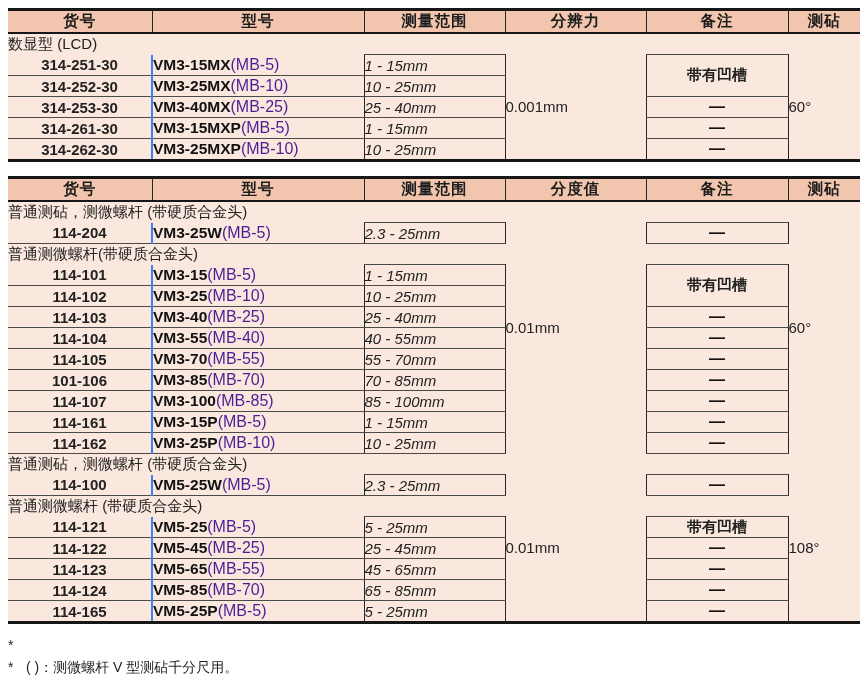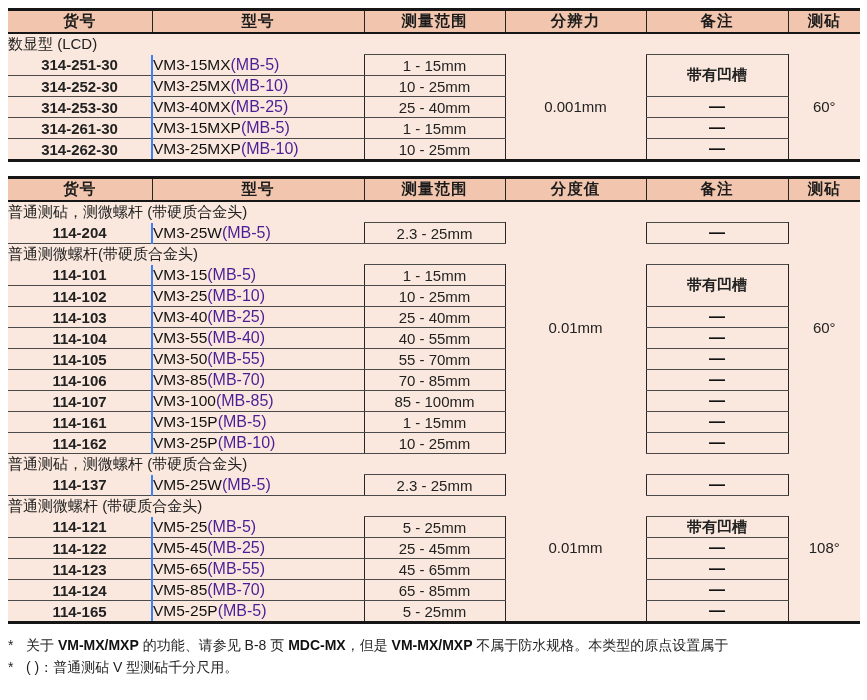--- a/index.html
+++ b/index.html
@@ -36,28 +36,28 @@
 
   td.c1 {
     text-align:center; font-weight:bold; font-size:15.5px; color:#111111;
     border-right:2px solid #3b82f6;
     border-bottom:1px solid #4a4a4a;
   }
   td.c2 {
     text-align:left; padding-left:17px;
     border-bottom:1px solid #4a4a4a;
   }
-  td.c2 .m   { font-weight:normal; font-size:15.5px; color:#111111; }
+  td.c2 .m   { font-weight:bold; font-size:15.5px; color:#111111; }
   td.c2 .sfx { font-size:16px; color:#4c1d95; }
   td.c3 {
-    text-align:center; padding-right:33px;
+    text-align:left; padding-right:33px;
     border-left:1px solid #262626; border-right:1px solid #262626;
-    border-top:1px solid #4a4a4a;  border-bottom:1px solid #4a4a4a;
-  }
-  td.c4, td.c6 { text-align:center; border:none; }
+    border-top:1px solid #4a4a4a;  border-bottom:1px solid #4a4a4a;font-style:italic;
+  }
+  td.c4, td.c6 { border:none; }
   td.c5 {
     text-align:center;
     border-left:1px solid #262626; border-right:1px solid #262626;
     border-top:1px solid #4a4a4a;  border-bottom:1px solid #4a4a4a;font-weight:bold;
   }
   td.c5.dash { font-weight:bold; font-size:16px; color:#111111; }
   td.sec { text-align:left; padding-left:4px; font-size:15px; color:#222222; border:none; }
   td.empty { border:none; }
 
   .fnotes { margin-top:10px; font-size:14px; line-height:22px; color:#1f1f1f; }
@@ -190,26 +190,26 @@
         <td class="c5 dash">—</td>
       </tr>
       <tr>
         <td class="c1">114-104</td>
         <td class="c2"><span class="m">VM3-55</span><span class="sfx">(MB-40)</span></td>
         <td class="c3">40 - 55mm</td>
         <td class="c5 dash">—</td>
       </tr>
       <tr>
         <td class="c1">114-105</td>
-        <td class="c2"><span class="m">VM3-50</span><span class="sfx">(MB-55)</span></td>
+        <td class="c2"><span class="m">VM3-70</span><span class="sfx">(MB-55)</span></td>
         <td class="c3">55 - 70mm</td>
         <td class="c5 dash">—</td>
       </tr>
       <tr>
-        <td class="c1">114-106</td>
+        <td class="c1">101-106</td>
         <td class="c2"><span class="m">VM3-85</span><span class="sfx">(MB-70)</span></td>
         <td class="c3">70 - 85mm</td>
         <td class="c5 dash">—</td>
       </tr>
       <tr>
         <td class="c1">114-107</td>
         <td class="c2"><span class="m">VM3-100</span><span class="sfx">(MB-85)</span></td>
         <td class="c3">85 - 100mm</td>
         <td class="c5 dash">—</td>
       </tr>
@@ -227,21 +227,21 @@
       </tr>
 
       <tr>
         <td class="sec" colspan="2">普通测砧，测微螺杆 (带硬质合金头)</td>
         <td class="empty"></td>
         <td class="empty"></td>
         <td class="empty"></td>
         <td class="empty"></td>
       </tr>
       <tr>
-        <td class="c1">114-137</td>
+        <td class="c1">114-100</td>
         <td class="c2"><span class="m">VM5-25W</span><span class="sfx">(MB-5)</span></td>
         <td class="c3">2.3 - 25mm</td>
         <td class="c4" rowspan="7">0.01mm</td>
         <td class="c5 dash">—</td>
         <td class="c6" rowspan="7">108°</td>
       </tr>
 
       <tr>
         <td class="sec" colspan="2">普通测微螺杆 (带硬质合金头)</td>
         <td class="empty"></td>
@@ -277,22 +277,21 @@
         <td class="c3">5 - 25mm</td>
         <td class="c5 dash">—</td>
       </tr>
     </tbody>
   </table>
 
   <div class="fnotes">
     <div class="fn">
       <div class="star">*</div>
       <div class="txt">
-        <div><span>关于 </span><b>VM-MX/MXP</b><span> 的功能、请参见 B-8 页 </span><b>MDC-MX</b><span>，但是 </span><b>VM-MX/MXP</b><span> 不属于防水规格。本类型的原点设置属于</span></div>
       </div>
     </div>
     <div class="fn">
       <div class="star">*</div>
-      <div class="txt">( )：普通测砧 V 型测砧千分尺用。</div>
+      <div class="txt">( )：测微螺杆 V 型测砧千分尺用。</div>
     </div>
   </div>
 
 </div>
 
 </body></html>

